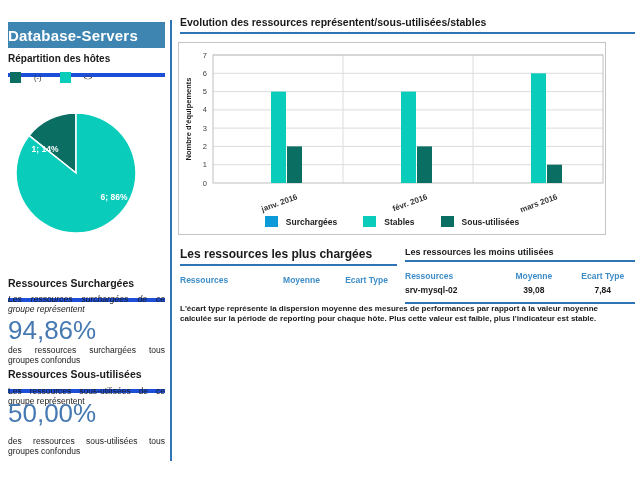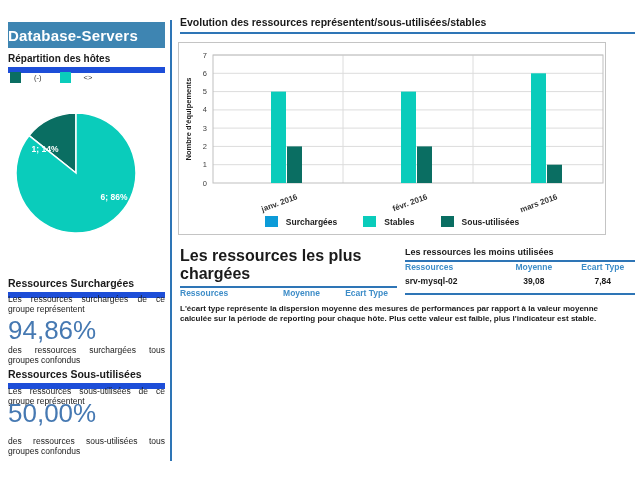--- a/index.html
+++ b/index.html
@@ -3,33 +3,33 @@
 <meta charset="utf-8">
 <style>
   * { margin:0; padding:0; box-sizing:border-box; }
   body { background:#fff; font-family:"Liberation Sans", sans-serif; }
   .page { position:relative; width:635px; height:494px; background:#fff; overflow:hidden; }
 
   
   .title-box { position:absolute; left:8px; top:22px; width:157px; height:26px;
     background:#3E85B2; color:#fff; font-weight:bold; font-size:15px;
     display:flex; align-items:center; justify-content:flex-start; letter-spacing:.2px; }
-  .sec-head { font-weight:bold; color:#1A1A1A; border-bottom:6px solid #1d4ed8; padding-bottom:3px; }
+  .sec-head { font-weight:bold; color:#1A1A1A; border-bottom:4px solid #1d4ed8; padding-bottom:9px; }
   .pie-head { position:absolute; left:8px; top:53px; width:157px; font-size:10px; }
   .pie-legend { position:absolute; left:10px; top:72px; display:flex; gap:18px; align-items:center; }
   .pie-legend .item { display:flex; align-items:center; gap:13px; }
   .pie-legend .sw { width:11px; height:11px; display:inline-block; }
   .pie-legend .lb { font-size:7.5px; color:#333; }
   .pie-wrap { position:absolute; left:14px; top:111px; width:124px; height:124px; }
 
   .stat-head1 { position:absolute; left:8px; top:277px; width:157px; font-size:10.5px; }
   .stat-head2 { position:absolute; left:8px; top:368px; width:157px; font-size:10.5px; }
   .stat-p { position:absolute; left:8px; width:157px; font-size:8.5px; color:#1A1A1A;
     text-align:justify; line-height:1.18; }
-  .p-ov-intro { top:294px; }
+  .p-ov-intro { top:294px;font-style:italic; }
   .p-ov-outro { top:345px; }
   .p-un-intro { top:386px; }
   .p-un-outro { top:436px; }
   .big-val { position:absolute; left:8px; width:157px; font-size:26px; color:#4679B2; line-height:1; }
   .v-ov { top:317px; }
   .v-un { top:400px; }
 
   .vdivider { position:absolute; left:170px; top:20px; width:2px; height:441px; background:#2E75B6; }
 
   
@@ -40,24 +40,24 @@
   .bar-legend { position:absolute; left:0; right:0; bottom:7px; display:flex;
     justify-content:center; gap:26px; }
   .bar-legend .item { display:flex; align-items:center; gap:8px; }
   .bar-legend .sw { width:13px; height:11px; display:inline-block; }
   .bar-legend .lb { font-size:8.5px; font-weight:bold; color:#222; }
 
   .tbl { position:absolute; top:247px; }
   .tbl-left { left:180px; width:217px; }
   .tbl-right { left:405px; width:230px; }
   .tbl-head { font-weight:bold; color:#1A1A1A; border-bottom:2.5px solid #2E75B6; padding-bottom:3px; }
-  .tbl-left .tbl-head { font-size:16px; }
+  .tbl-left .tbl-head { font-size:12px; }
   .tbl-right .tbl-head { font-size:9px; }
   .tbl-cols, .tbl-row { display:grid; grid-template-columns:40% 32% 28%; }
-  .tbl-cols { font-size:8.5px; font-weight:bold; color:#3E8DC8; }
+  .tbl-cols { margin-top:9px; font-size:8.5px; font-weight:bold; color:#3E8DC8; }
   .tbl-cols span:nth-child(2), .tbl-cols span:nth-child(3),
   .tbl-row span:nth-child(2), .tbl-row span:nth-child(3) { text-align:center; }
   .tbl-row { margin-top:4px; font-size:8.5px; font-weight:bold; color:#1A1A1A;
     border-bottom:2px solid #2E75B6; padding-bottom:7px; }
 
   .footnote { position:absolute; left:180px; top:304px; width:430px; font-size:8px;
     font-weight:bold; color:#1A1A1A; line-height:1.3; }
 
   svg text { font-family:"Liberation Sans", sans-serif; }
 </style>

